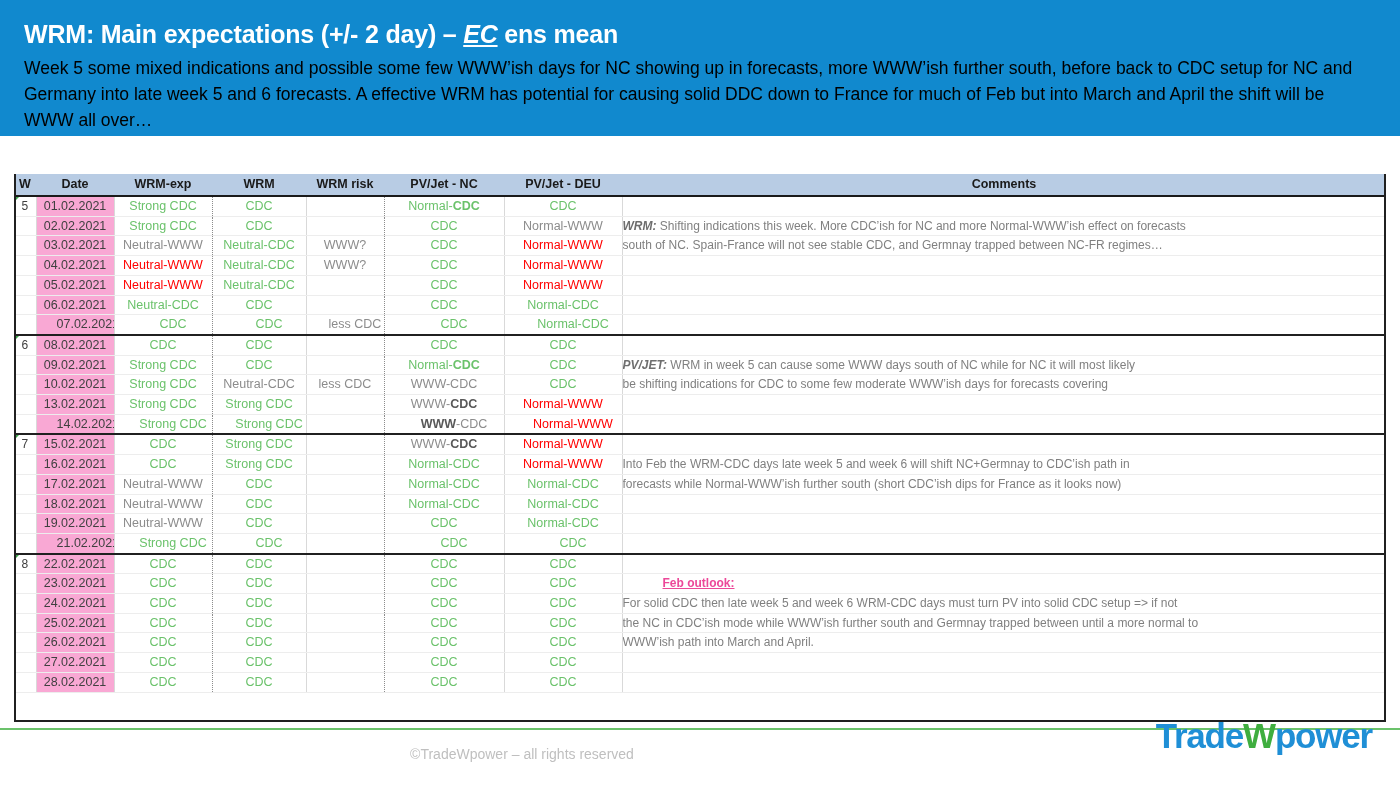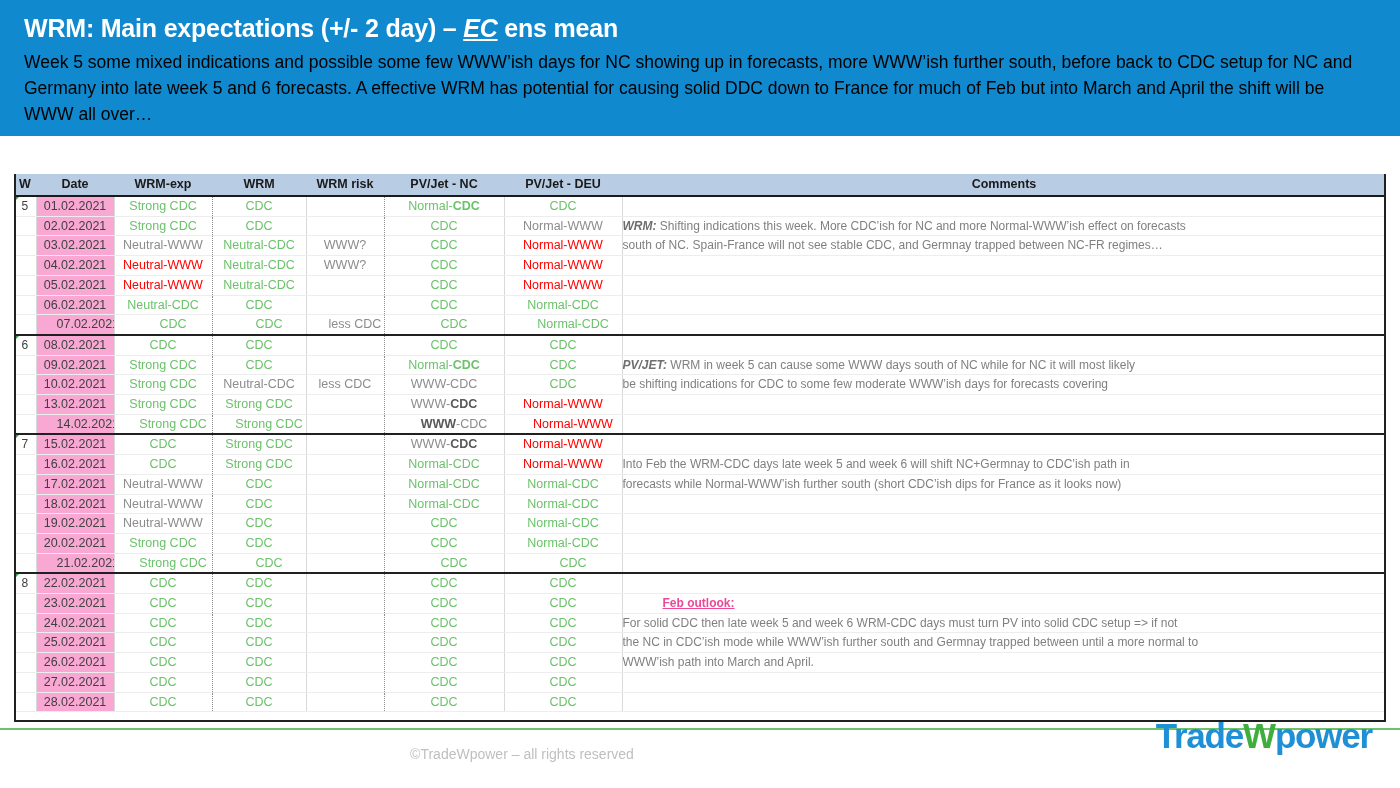--- a/index.html
+++ b/index.html
@@ -11,21 +11,21 @@
     width: 1400px;
     height: 788px;
     font-family: "Liberation Sans", sans-serif;
     overflow: hidden;
     position: relative;
   }
 
   
   .header-band {
     background: #1189ce;
-    padding: 14px 24px 16px 24px;
+    padding: 20px 24px 16px 24px;
     height: 136px;
     box-sizing: border-box;
   }
   .header-title {
     color: #ffffff;
     font-size: 25px;
     font-weight: bold;
     letter-spacing: -0.2px;
     margin: 0 0 6px 0;
     line-height: 1.15;
@@ -382,30 +382,20 @@
         <tr class="row">
           <td class="c-w val"></td>
           <td class="c-date val">19.02.2021</td>
           <td class="val dotted-r k">Neutral-WWW</td>
           <td class="val solid-r g">CDC</td>
           <td class="val dotted-r k"></td>
           <td class="val solid-r"><span class="g">CDC</span><span class="gk"></span></td>
           <td class="val"><span class="g">Normal-CDC</span><span class="k"></span></td>
           <td class="c-comments val"><span></span></td>
         </tr>
-        <tr class="row">
-          <td class="c-w val"></td>
-          <td class="c-date val">20.02.2021</td>
-          <td class="val dotted-r g">Strong CDC</td>
-          <td class="val solid-r g">CDC</td>
-          <td class="val dotted-r k"></td>
-          <td class="val solid-r"><span class="g">CDC</span><span class="gk"></span></td>
-          <td class="val"><span class="g">Normal-CDC</span><span class="k"></span></td>
-          <td class="c-comments val"><span></span></td>
-        </tr>
         <tr class="row week-end">
           <td class="c-w val"></td>
           <td class="c-date val">21.02.2021</td>
           <td class="val dotted-r g">Strong CDC</td>
           <td class="val solid-r g">CDC</td>
           <td class="val dotted-r k"></td>
           <td class="val solid-r"><span class="g">CDC</span><span class="gk"></span></td>
           <td class="val"><span class="g">CDC</span><span class="k"></span></td>
           <td class="c-comments val"><span></span></td>
         </tr>

